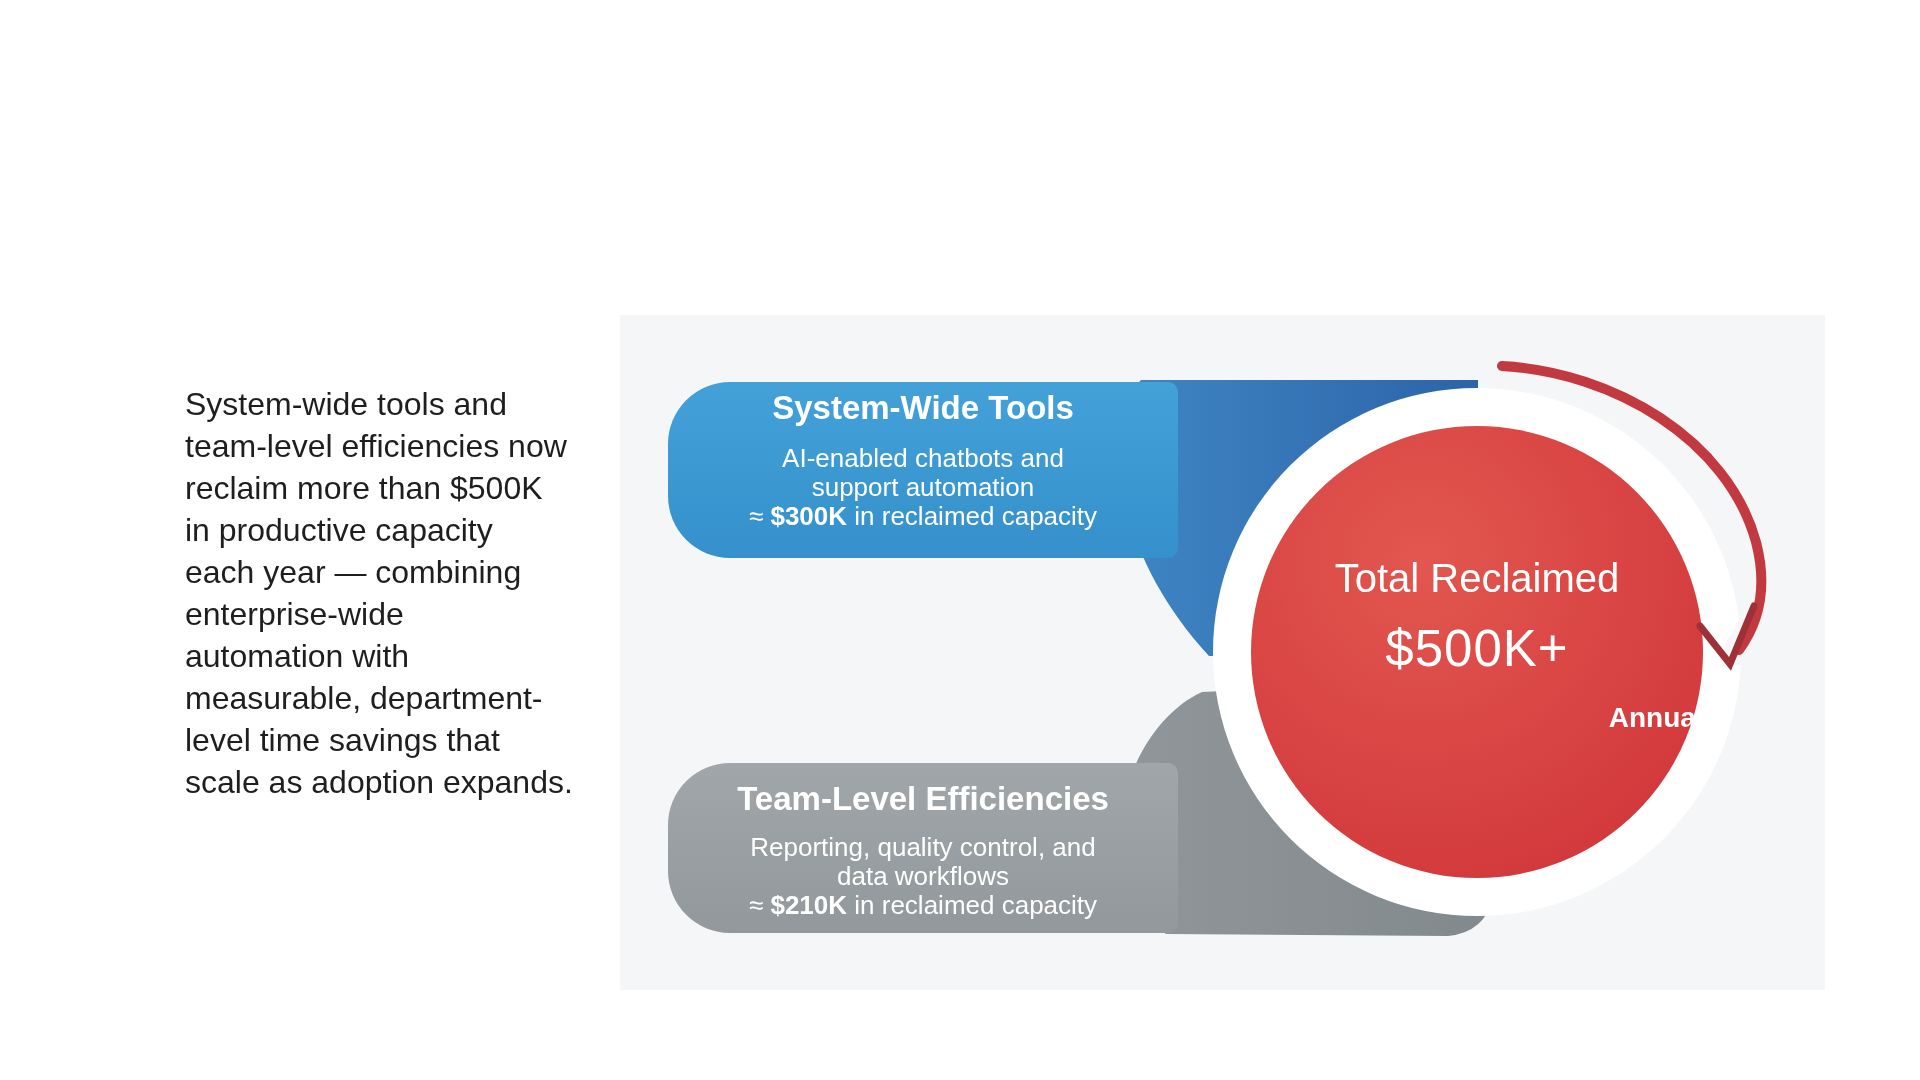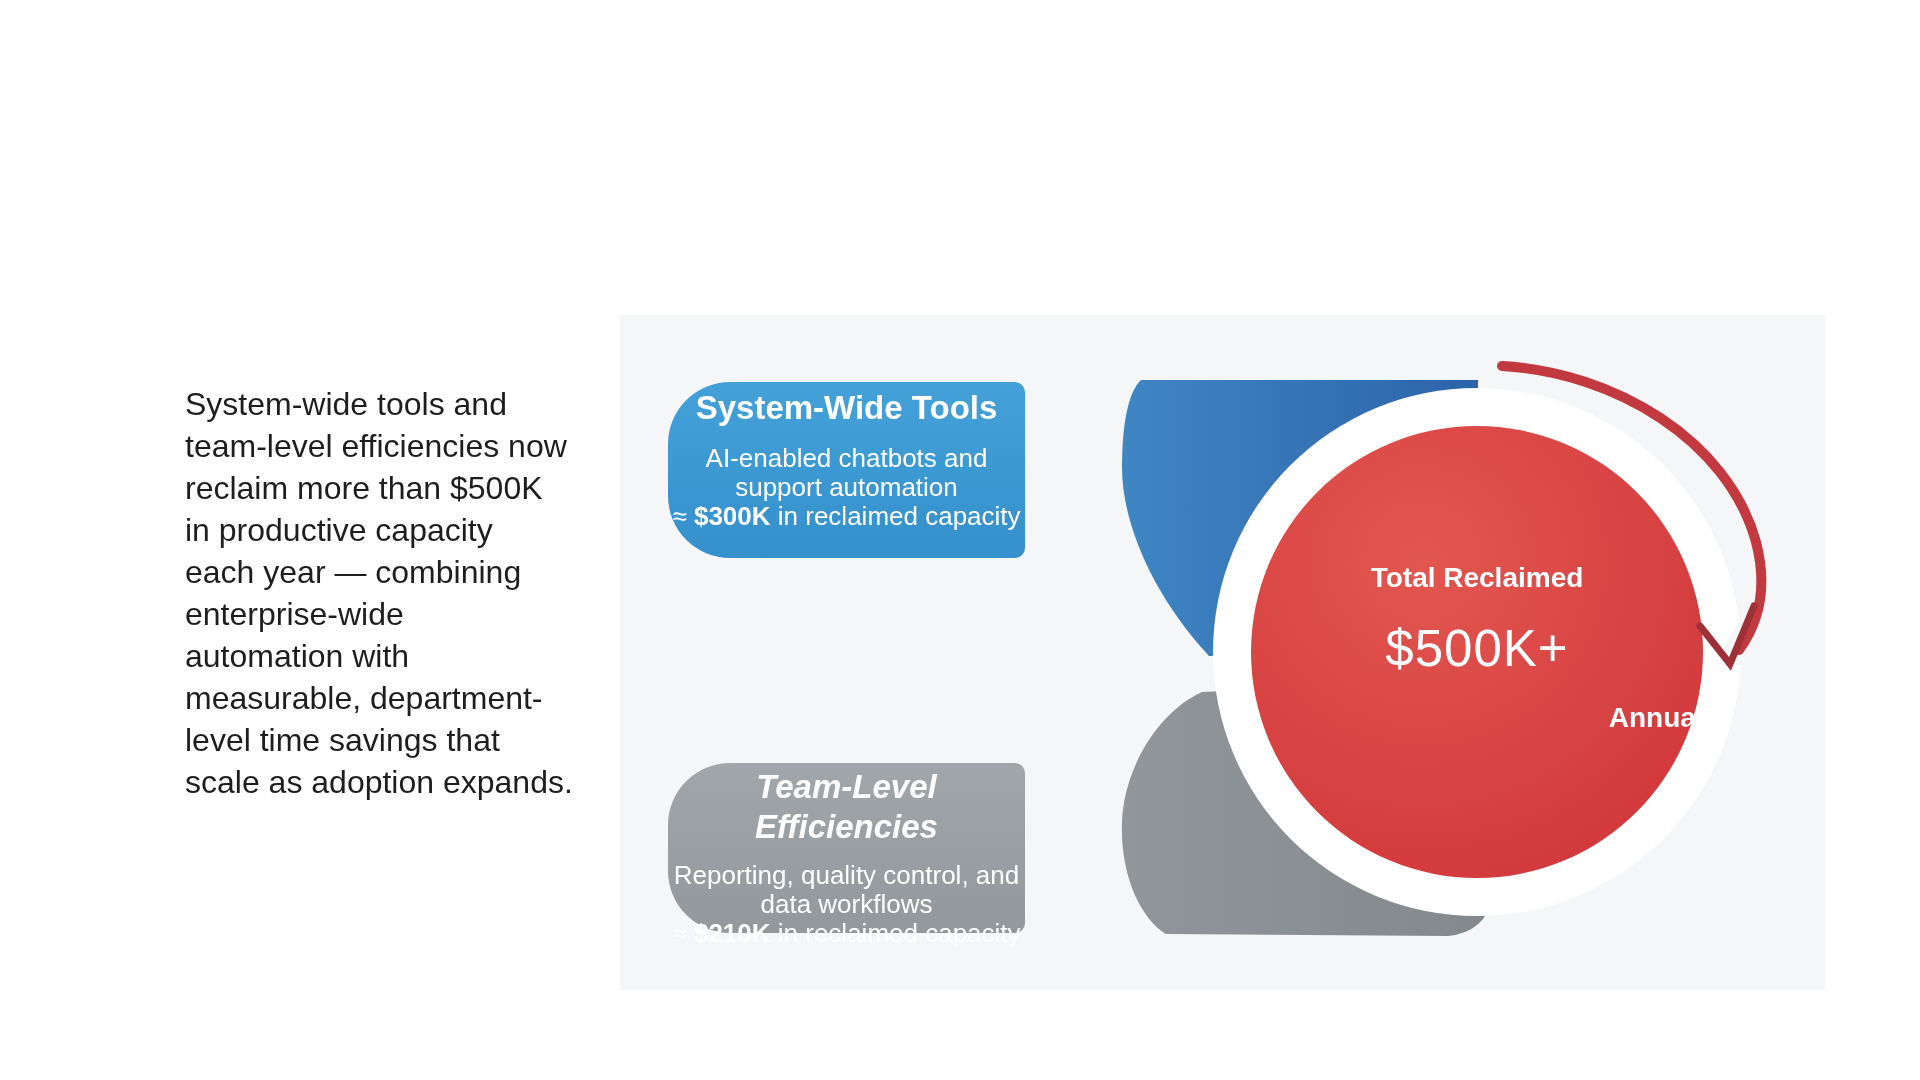--- a/index.html
+++ b/index.html
@@ -20,44 +20,44 @@
     white-space:pre-line;
     margin-left:23px;
   }
   .panel {
     position:absolute; left:620px; top:315px; width:1205px; height:675px;
     background:#f5f6f7;
   }
   svg.diagram { position:absolute; left:0; top:0; width:1920px; height:1080px; }
 
   .src-box {
-    position:absolute; left:668px; width:357px;
+    position:absolute; left:668px; width:510px;
     border-radius:62px 10px 10px 62px;
     color:#ffffff; text-align:center;
   }
   .src-box.blue {
     top:382px; height:176px;
     background:linear-gradient(180deg,#44a1d8 0%,#3590cb 100%);
   }
   .src-box.gray {
     top:763px; height:170px;
     background:linear-gradient(180deg,#a0a6a9 0%,#92989b 100%);
   }
   .src-title { margin-top:6px; font-size:33px; line-height:40px; font-weight:700; }
-  .src-box.gray .src-title { margin-top:4px;font-style:italic; }
+  .src-box.gray .src-title { margin-top:16px; }
   .src-desc { margin-top:16px; font-size:26px; line-height:29px; white-space:pre-line; }
   .src-box.gray .src-desc { margin-top:14px; }
   .src-value { font-size:26px; line-height:29px; }
   .src-value b { font-weight:700;margin-top:43px; }
 
   .total-text {
     position:absolute; left:1227px; top:552px; width:500px;
     text-align:center; color:#ffffff;
   }
-  .t-top { font-size:28px; line-height:52px; font-weight:700; }
+  .t-top { font-size:40px; line-height:52px; font-weight:400; }
   .t-val { font-size:51px; line-height:90px; font-weight:400; letter-spacing:1px; }
   .t-bot { font-size:28px; line-height:48px; font-weight:700;text-align:right; }
 </style>
 </head>
 <body>
 
 <div class="page">
 
 
   <p class="intro">System-wide tools and

